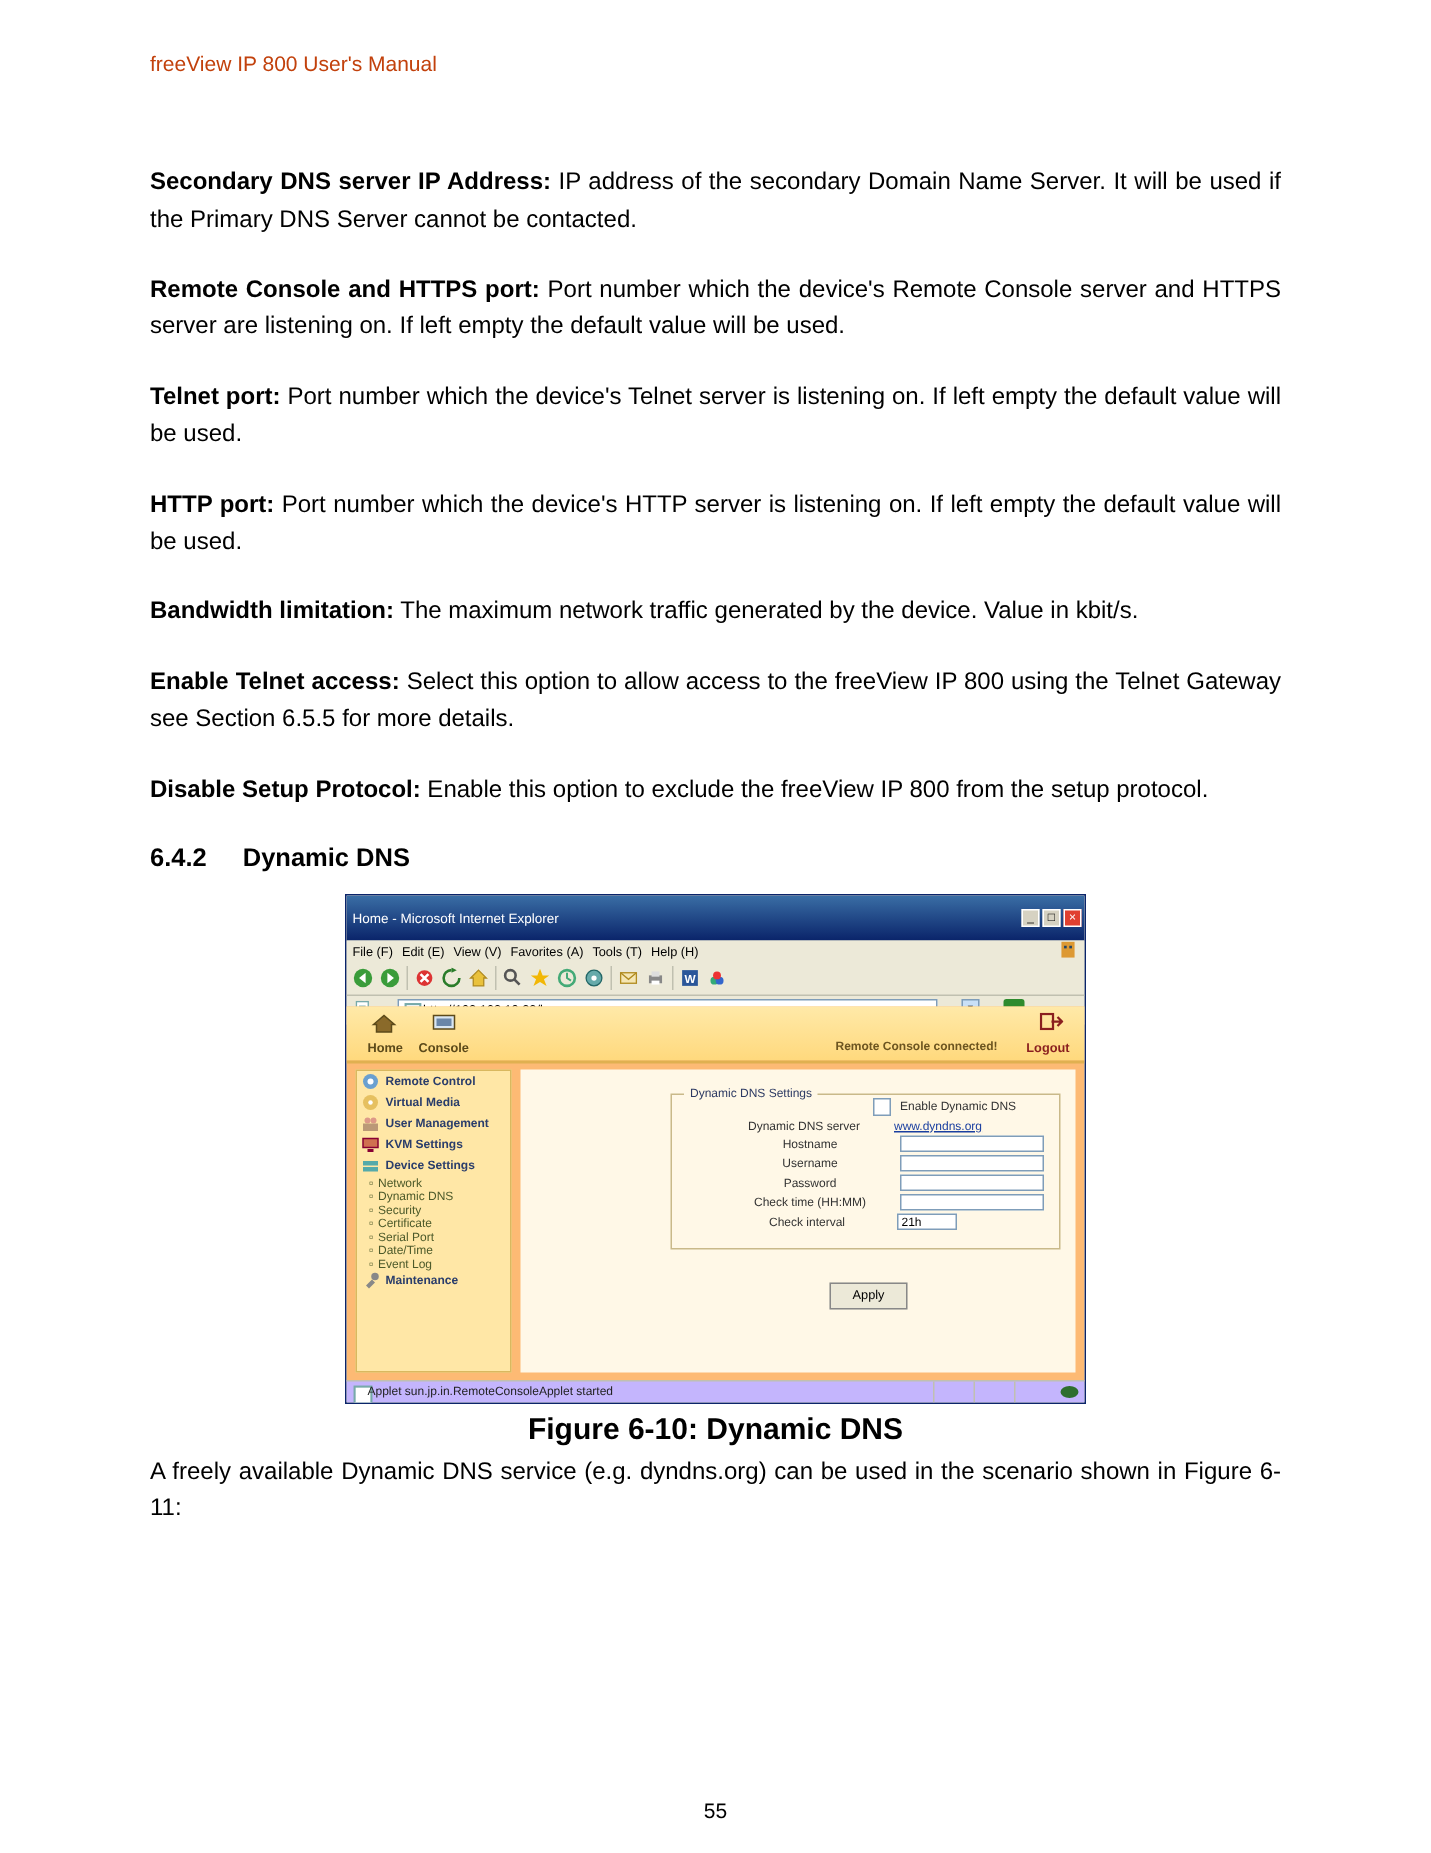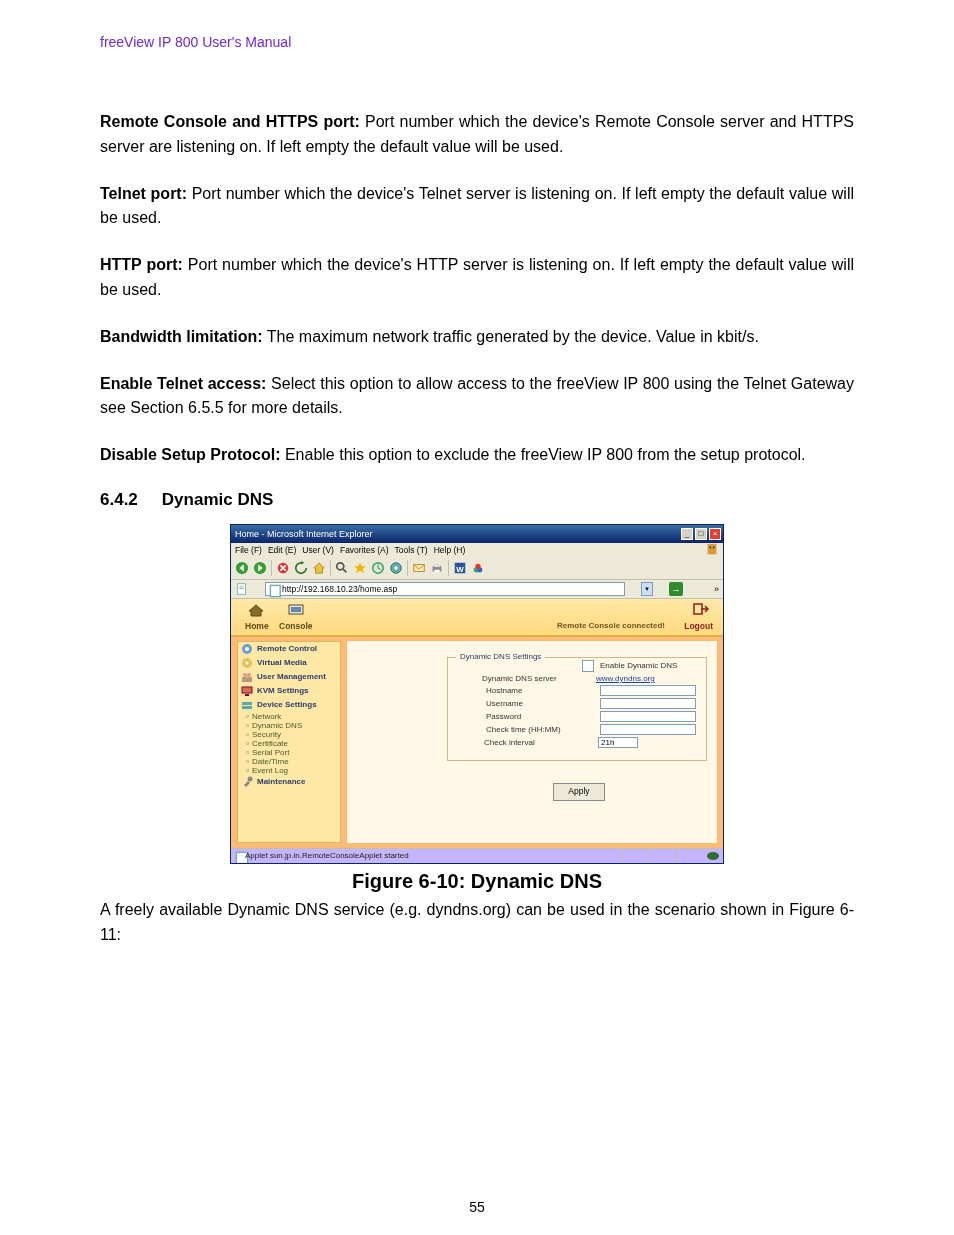--- a/index.html
+++ b/index.html
@@ -12,21 +12,21 @@
   }
   .page {
     width: 954px;
     min-height: 1235px;
     box-sizing: border-box;
     padding: 34px 100px 40px 100px;
     position: relative;
   }
   .header-line {
     font-size: 14px;
-    color: #6d28d9;
+    color: #c2410c;
     margin-bottom: 60px;
   }
   .para {
     margin: 0 0 22px 0;
     line-height: 1.55;
     text-align: justify;
   }
   .def-label { font-weight: bold; }
   h2.section {
     font-size: 17px;
@@ -54,21 +54,21 @@
     height: 340px;
     margin: 0 auto;
     background: #ece9d8;
     border: 1px solid #0a246a;
     box-sizing: border-box;
     position: relative;
     font-size: 9px;
     overflow: hidden;
   }
   .titlebar {
-    height: 18px;
+    height: 30px;
     background: linear-gradient(#3a6ea5,#0a246a);
     color: #fff;
     display: flex;
     align-items: center;
     justify-content: space-between;
     padding: 0 2px 0 4px;
     font-size: 9px;
   }
   .titlebar .wbtns { display: flex; gap: 2px; }
   .wbtn { width: 12px; height: 12px; background: #d6d2c2; border: 1px solid #fff; box-sizing: border-box; font-size: 8px; line-height:10px; text-align:center; color:#000;}
@@ -197,21 +197,21 @@
     color:#2d3a63;
     font-size:8px;
   }
   .form-row {
     display:flex;
     align-items:center;
     justify-content:flex-end;
     gap:6px;
     margin:2px 0;
   }
-  .form-row .fl { width:108px; text-align:left; }
+  .form-row .fl { width:108px; text-align:center; }
   .form-row input[type="text"], .form-row input[type="password"] {
     width:96px; height:11px;
     border:1px solid #7f9db9;
     font-size:8px;
     padding:0 2px;
     box-sizing:border-box;
   }
   .form-row.short input { width:40px; }
   .apply-btn {
     display:block;
@@ -246,20 +246,23 @@
     border-radius:50%;
     margin-left:4px;
   }
 </style>
 </head>
 <body>
 
 <div class="page">
   <div class="header-line">freeView IP 800 User's Manual</div>
 
+  <p class="para">
+    <span class="def-label">Secondary DNS server IP Address:</span><span>  IP address of the secondary Domain Name Server. It will be used if the Primary DNS Server cannot be contacted.</span>
+  </p>
 
   <p class="para">
     <span class="def-label">Remote Console and HTTPS port:</span><span> Port number which the device's Remote Console server and HTTPS server are listening on. If left empty the default value will be used.</span>
   </p>
 
   <p class="para">
     <span class="def-label">Telnet port:</span><span> Port number which the device's Telnet server is listening on. If left empty the default value will be used.</span>
   </p>
 
   <p class="para">
@@ -287,21 +290,21 @@
       <span>Home - Microsoft Internet Explorer</span>
       <span class="wbtns">
         <span class="wbtn">_</span>
         <span class="wbtn">□</span>
         <span class="wbtn close">×</span>
       </span>
     </div>
     <div class="menubar">
       <span><span>File</span> (F)</span>
       <span><span>Edit</span> (E)</span>
-      <span><span>User</span> (V)</span>
+      <span><span>View</span> (V)</span>
       <span><span>Favorites</span> (A)</span>
       <span><span>Tools</span> (T)</span>
       <span><span>Help</span> (H)</span>
       <span class="ie-logo">
         <svg viewBox="0 0 16 16">
             <rect x="3" y="1" width="10" height="12" fill="#d93"></rect>
             <rect x="5" y="4" width="2" height="2" fill="#246"></rect>
             <rect x="9" y="4" width="2" height="2" fill="#246"></rect>
           </svg>
       </span>

